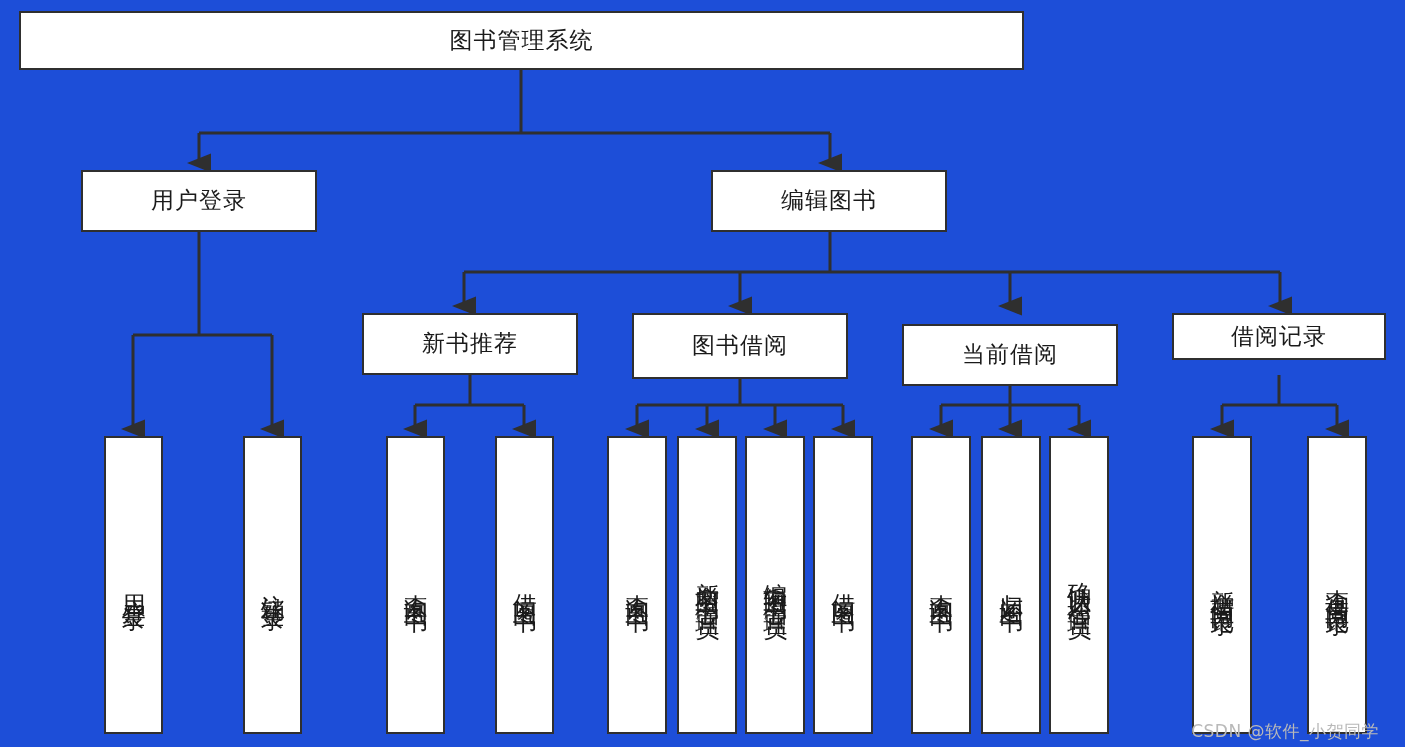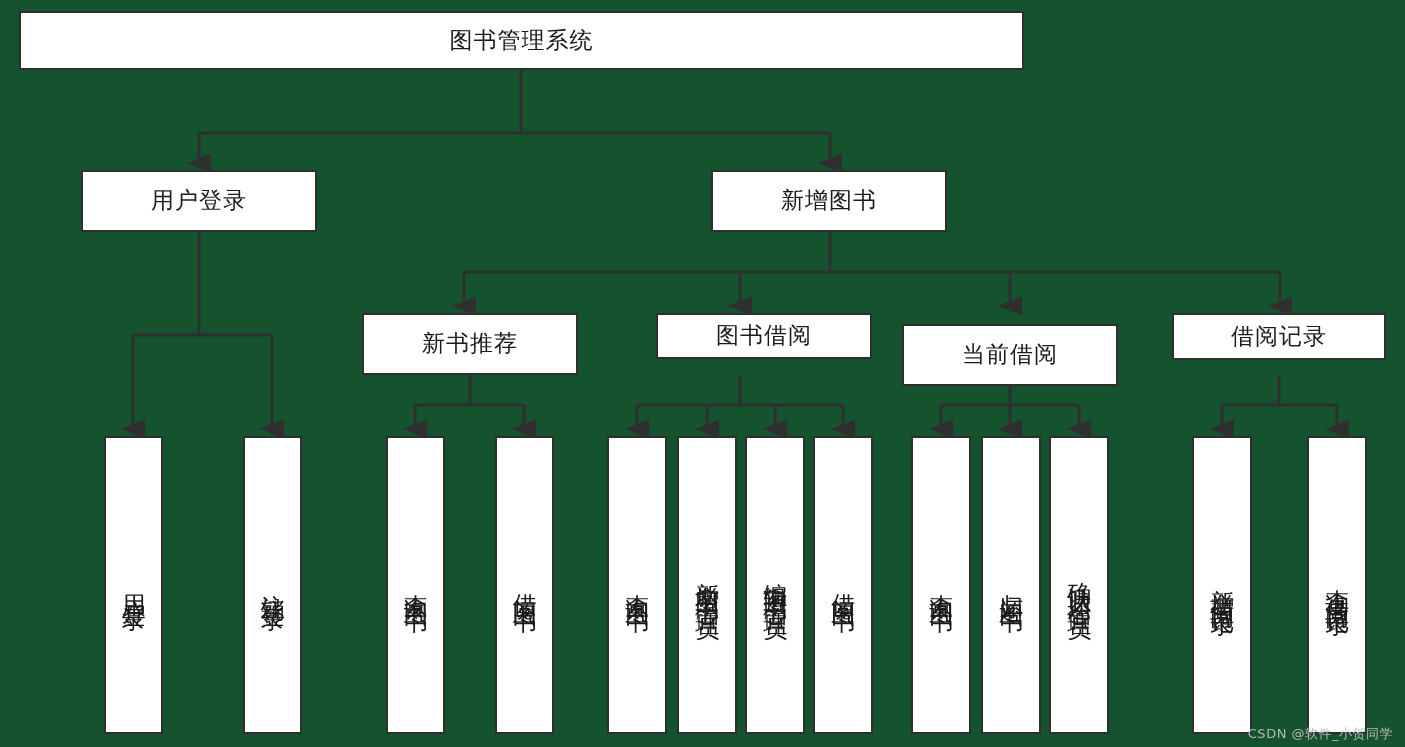--- a/index.html
+++ b/index.html
@@ -7,21 +7,21 @@
     padding: 0;
     background: #ffffff;
   }
   body {
     font-family: "DejaVu Sans", "Liberation Sans", sans-serif;
   }
   #canvas {
     position: relative;
     width: 1405px;
     height: 747px;
-    background: #14532d;
+    background: #1d4ed8;
     overflow: hidden;
   }
   svg.edges {
     position: absolute;
     left: 0;
     top: 0;
     width: 1405px;
     height: 747px;
     pointer-events: none;
   }
@@ -49,23 +49,23 @@
     padding: 6px 0;
     text-align: center;
   }
   .node.vert > span {
     writing-mode: vertical-rl;
     text-orientation: upright;
     display: block;
   }
   .watermark {
     position: absolute;
-    right: 12px;
+    right: 26px;
     bottom: 4px;
-    font-size: 13px;
+    font-size: 17px;
     color: #b9b9b9;
     letter-spacing: 0.5px;
     white-space: nowrap;
   }
 </style>
 </head>
 <body>
 
 <div id="canvas">
 
@@ -120,27 +120,27 @@
   </svg>
 
   <div class="node horiz" style="left:19px; top:11px; width:1005px; height:59px;">
     <span>图书管理系统</span>
   </div>
 
   <div class="node horiz" style="left:81px; top:170px; width:236px; height:62px;">
     <span>用户登录</span>
   </div>
   <div class="node horiz" style="left:711px; top:170px; width:236px; height:62px;">
-    <span>新增图书</span>
+    <span>编辑图书</span>
   </div>
 
   <div class="node horiz" style="left:362px; top:313px; width:216px; height:62px;justify-content:center;">
     <span>新书推荐</span>
   </div>
-  <div class="node horiz" style="left:656px; top:313px; width:216px; height:46px;">
+  <div class="node horiz" style="left:632px; top:313px; width:216px; height:66px;">
     <span>图书借阅</span>
   </div>
   <div class="node horiz" style="left:902px; top:324px; width:216px; height:62px;">
     <span>当前借阅</span>
   </div>
   <div class="node horiz" style="left:1172px; top:313px; width:214px; height:47px;">
     <span>借阅记录</span>
   </div>
 
   <div class="node vert" style="left:104px; top:436px; width:59px; height:298px;">

